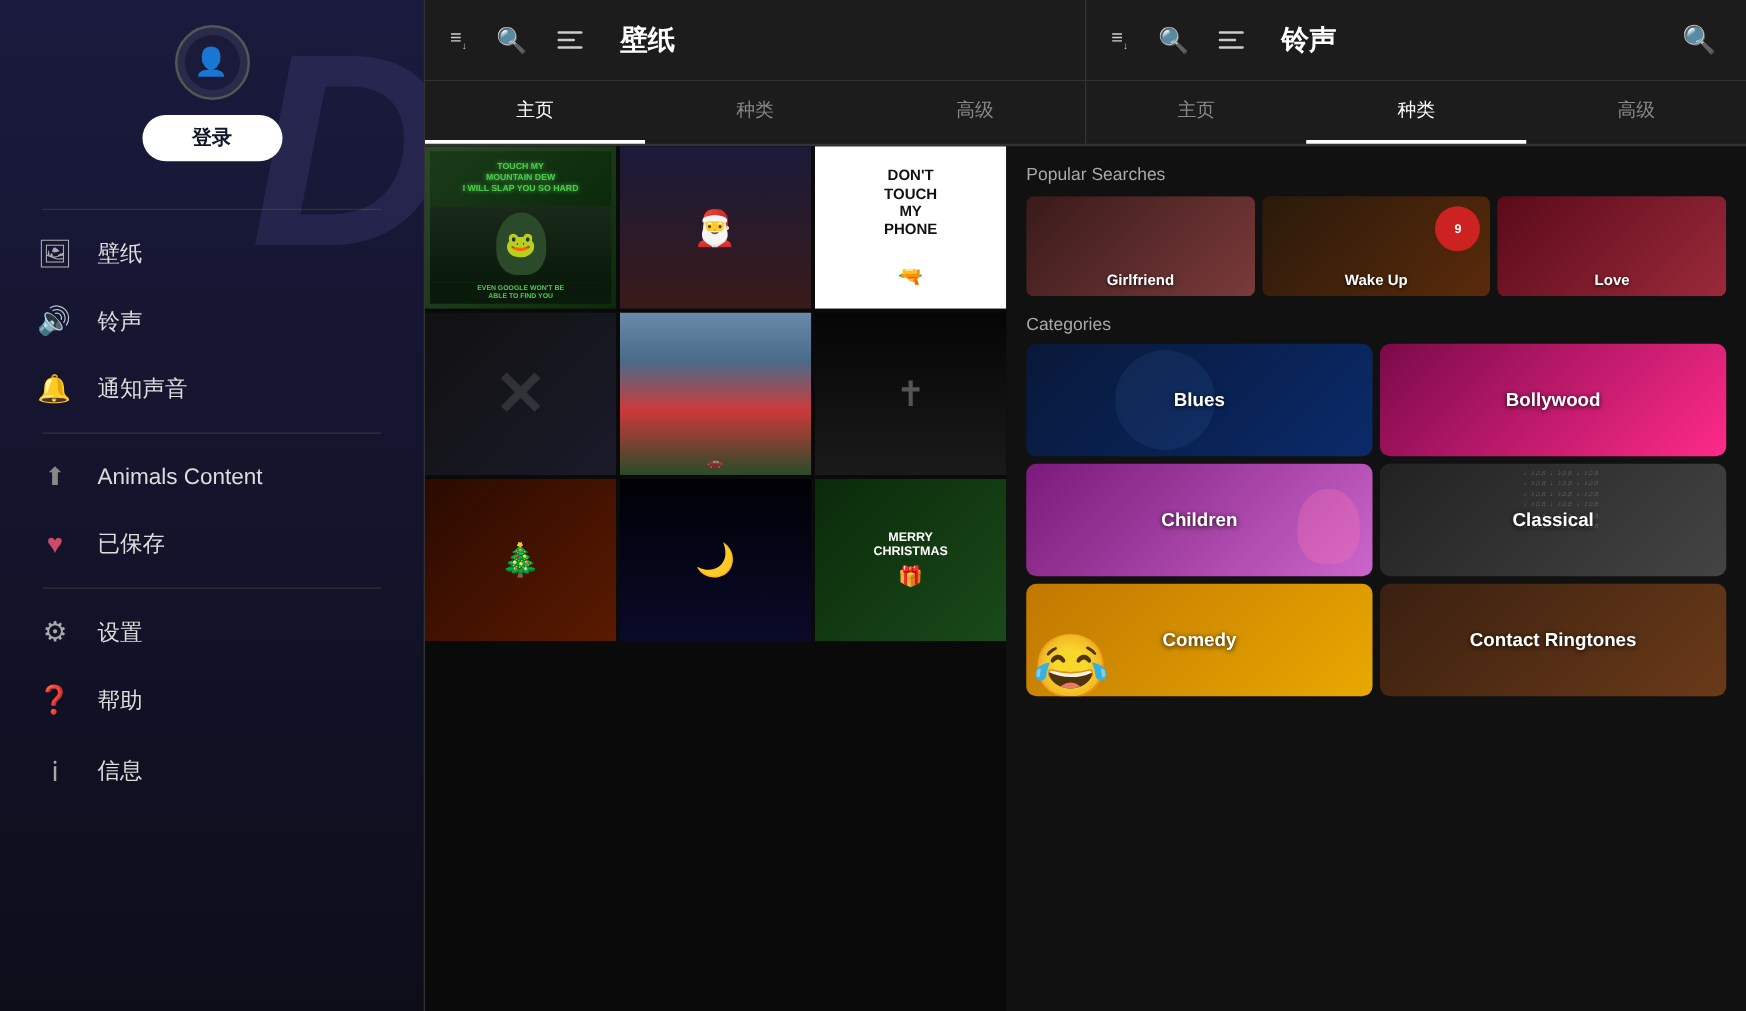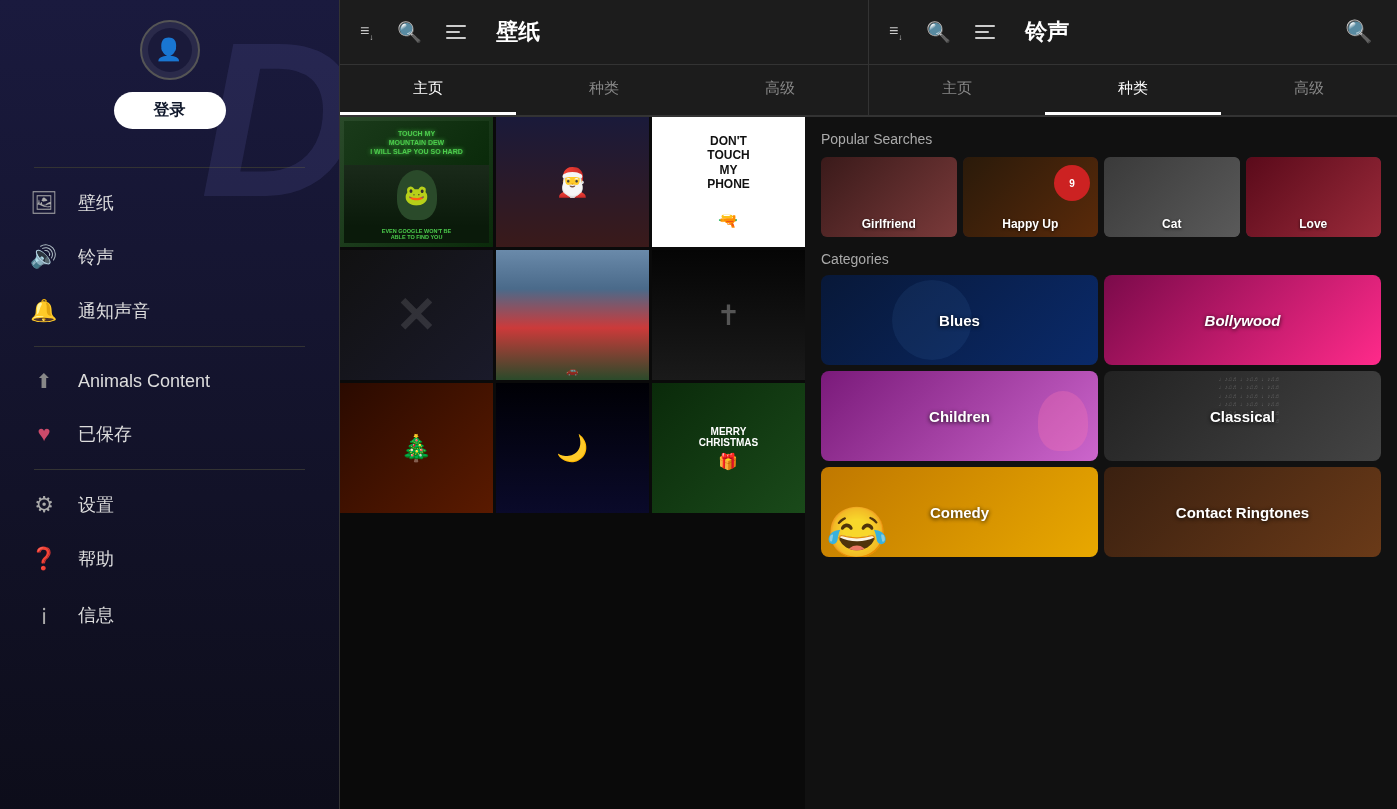--- a/index.html
+++ b/index.html
@@ -542,26 +542,21 @@
         <div class="popular-searches-title">Popular Searches</div>
         <div class="search-thumbnails">
           <div class="search-thumb search-girlfriend">
             <div class="search-thumb-inner" style="background: linear-gradient(135deg, #3a1a1a, #7a3a3a); border-radius:0;">
               <span class="search-thumb-label">Girlfriend</span>
             </div>
           </div>
           <div class="search-thumb search-wakeup">
             <div class="search-thumb-inner" style="background: linear-gradient(135deg, #2a1a0a, #5a2a0a); border-radius:6px; position:relative;">
               <div style="position:absolute; top:8px; right:8px; width:36px; height:36px; border-radius:50%; background:#cc2222; display:flex; align-items:center; justify-content:center; font-size:10px; color:white; font-weight:bold;">9</div>
-              <span class="search-thumb-label">Happy Up</span>
-            </div>
-          </div>
-          <div class="search-thumb search-cat">
-            <div class="search-thumb-inner" style="background: linear-gradient(135deg, #3a3a3a, #5a5a5a); border-radius:6px;">
-              <span class="search-thumb-label">Cat</span>
+              <span class="search-thumb-label">Wake Up</span>
             </div>
           </div>
           <div class="search-thumb search-love">
             <div class="search-thumb-inner" style="background: linear-gradient(135deg, #5a0a1a, #9a2a3a); border-radius:6px;">
               <span class="search-thumb-label">Love</span>
             </div>
           </div>
         </div>
       </div>
 
@@ -571,21 +566,21 @@
 
 
 
           <div class="category-item" style="background: linear-gradient(135deg, #081838, #0a2a6a);">
             <div class="category-inner">
               <div style="width:80px; height:80px; border-radius:50%; background: rgba(100,180,255,0.08); position:absolute; top:50%; left:40%; transform:translate(-50%,-50%);"></div>
             </div>
             <span class="category-label">Blues</span>
           </div>
 
-          <div class="category-item" style="background: linear-gradient(135deg, #7a0a4a, #ff2a8a); font-style: italic;">
+          <div class="category-item" style="background: linear-gradient(135deg, #7a0a4a, #ff2a8a);">
             <div class="category-inner"></div>
             <span class="category-label">Bollywood</span>
           </div>
 
           <div class="category-item" style="background: linear-gradient(135deg, #7a1a7a, #cc66cc);">
             <div class="category-inner">
               <div style="position:absolute; right:10px; bottom:10px; width:50px; height:60px; background: rgba(255,120,180,0.3); border-radius:50% 50% 40% 40%;"></div>
             </div>
             <span class="category-label">Children</span>
           </div>

